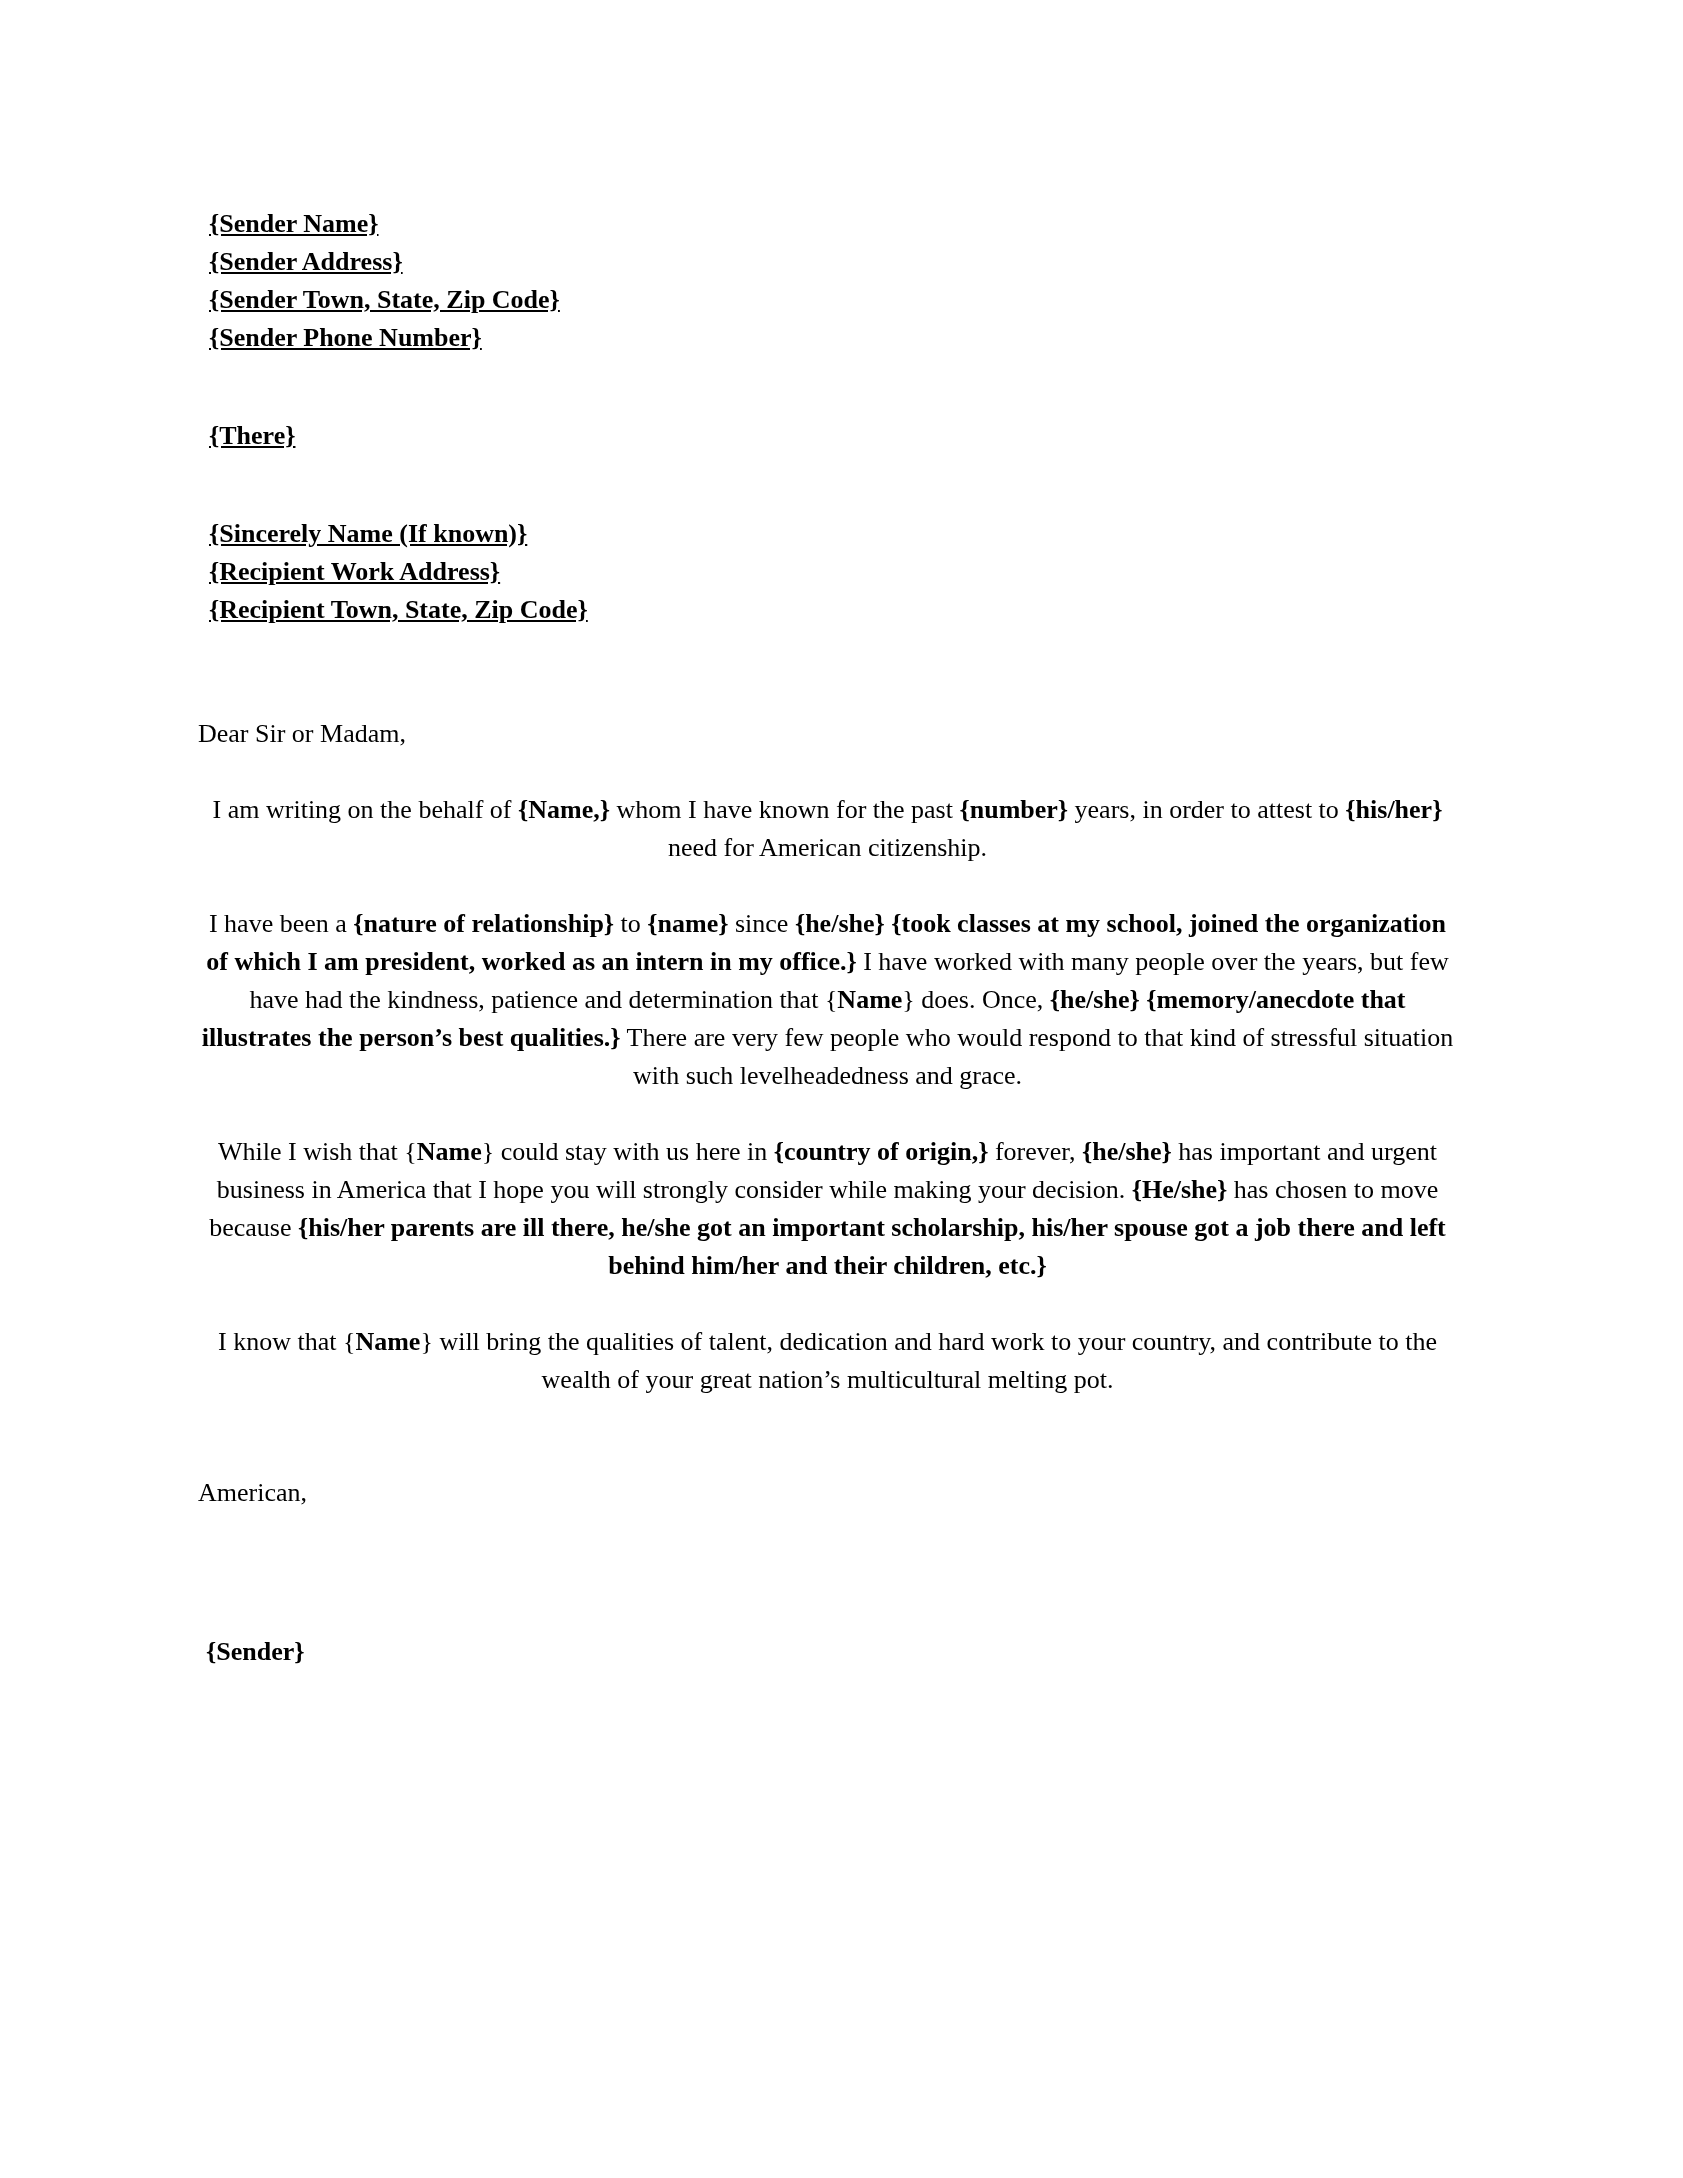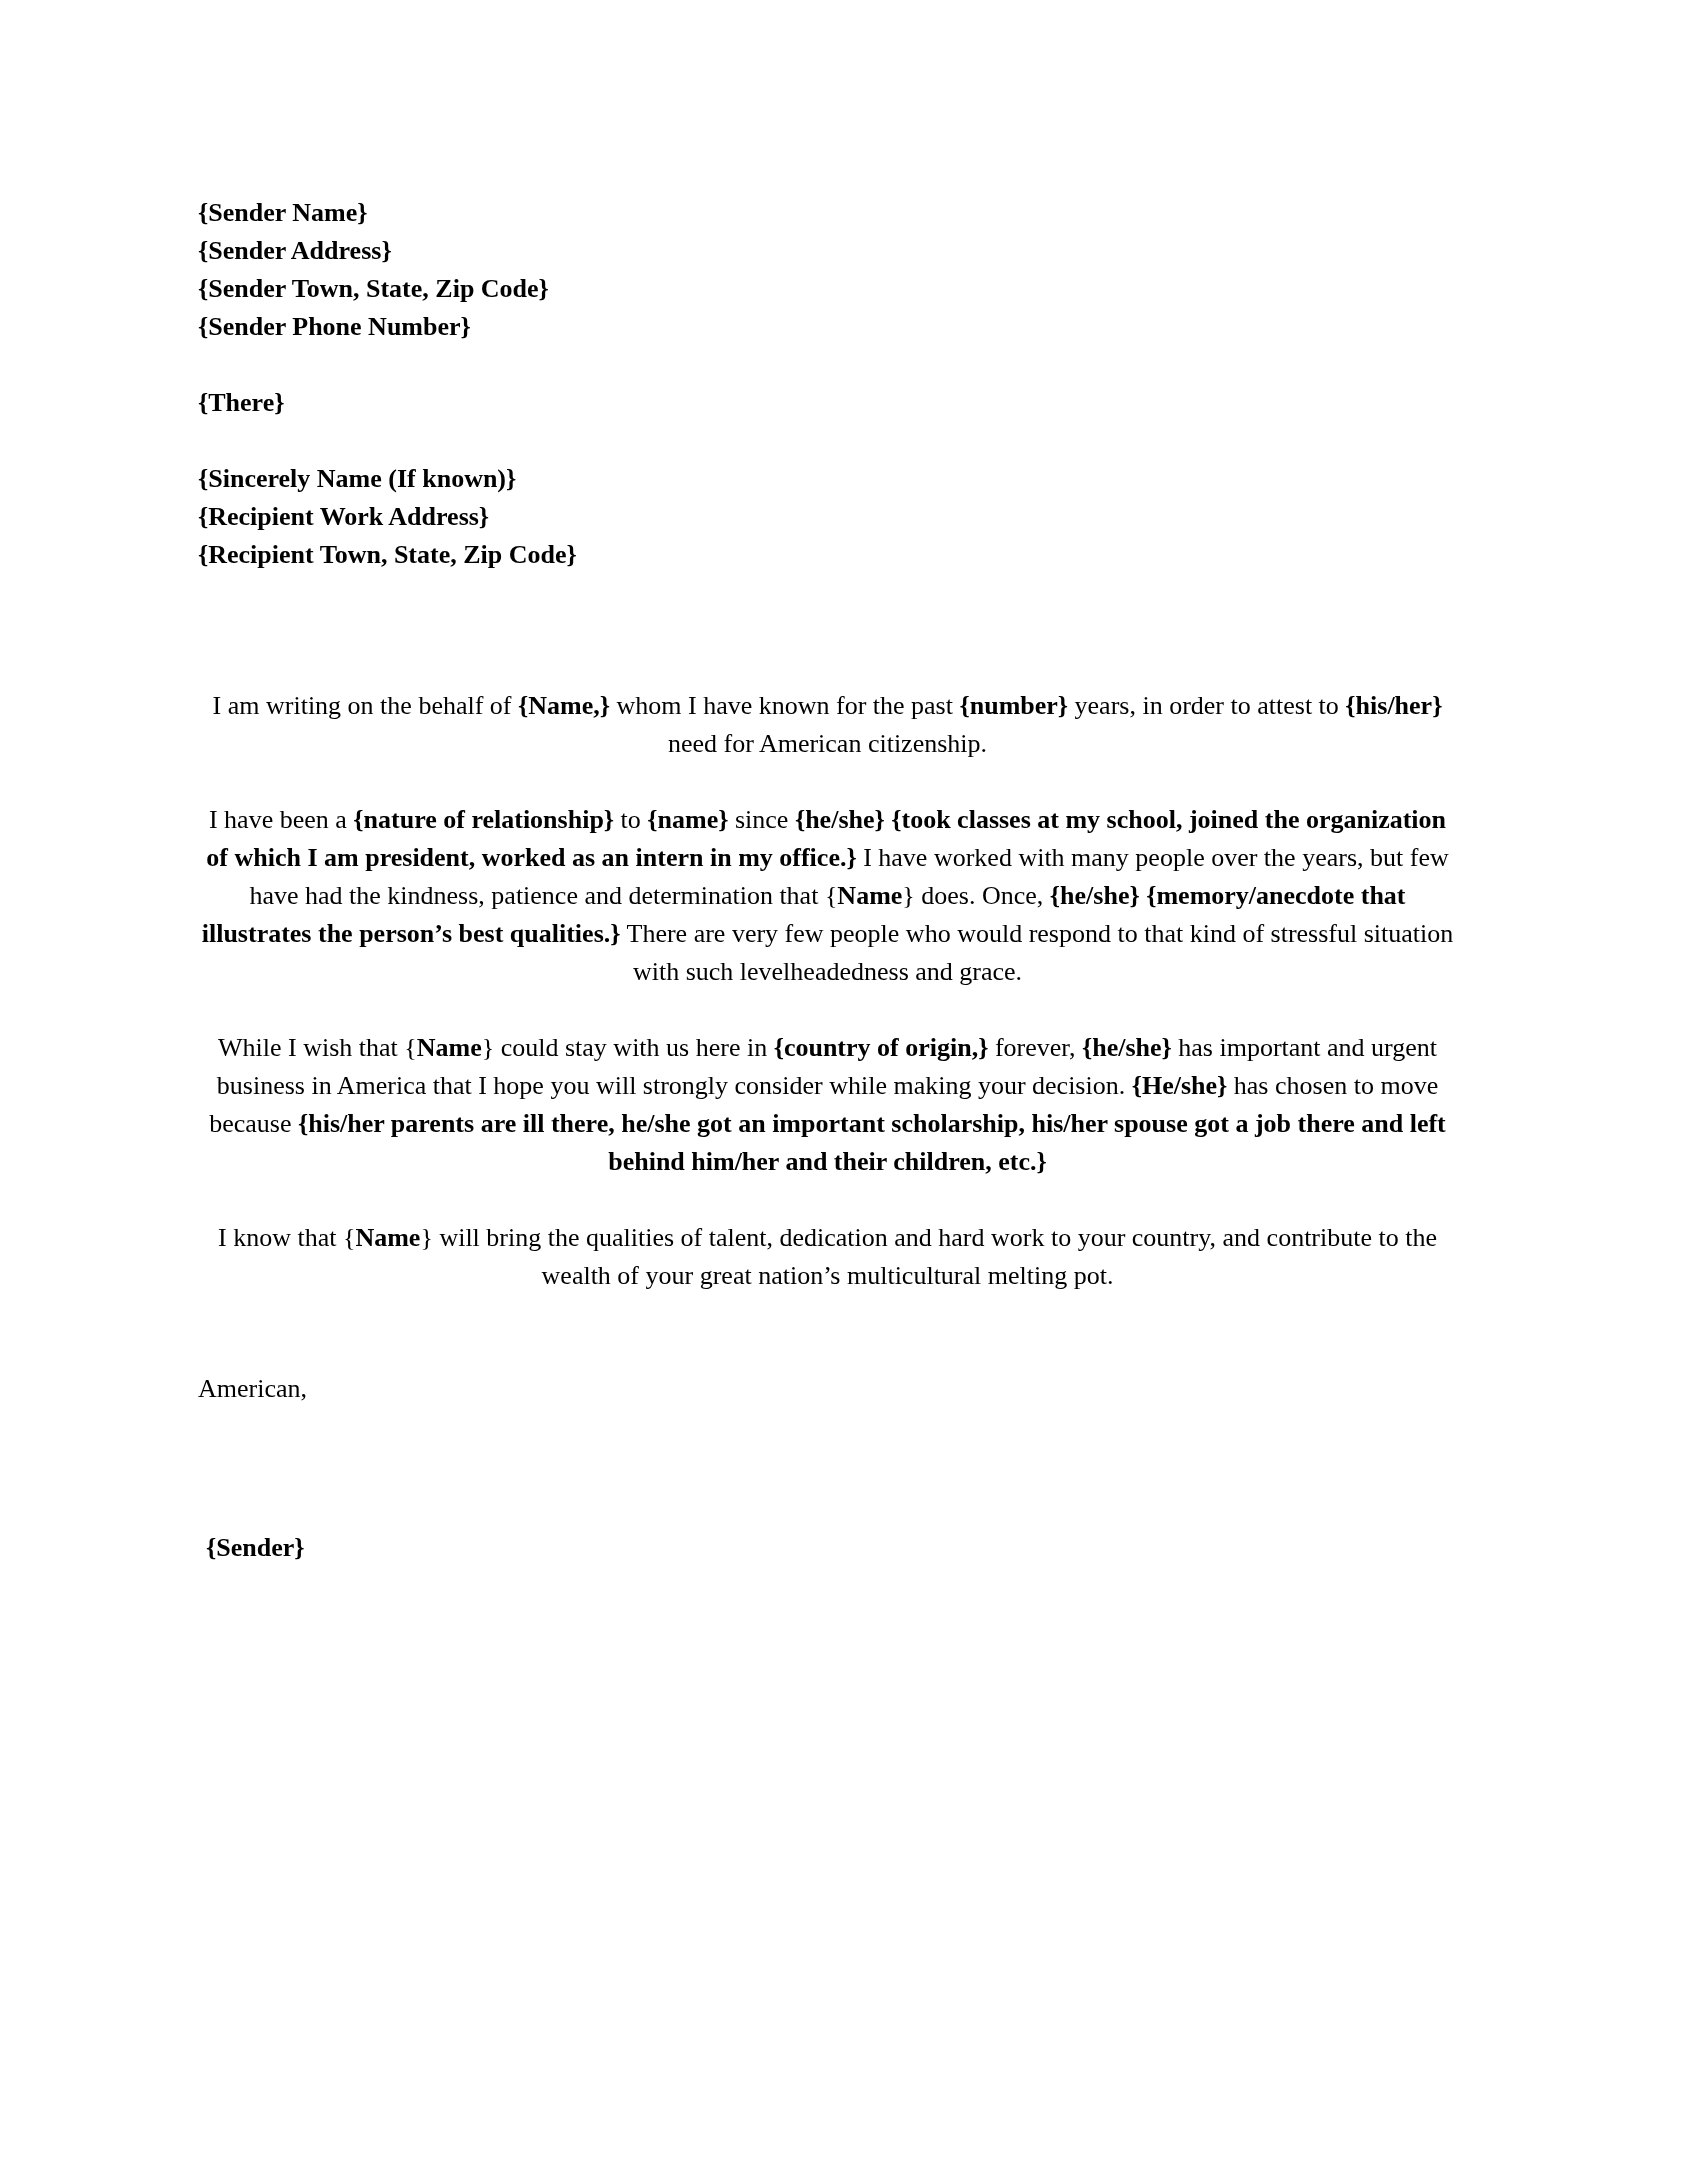--- a/index.html
+++ b/index.html
@@ -21,21 +21,22 @@
     left: 198px;
     top: 194px;
     width: 1259px;
     font-family: "Liberation Serif", "DejaVu Serif", serif;
     font-size: 26px;
     line-height: 38px;
     color: #000000;
     text-align: left;
   }
   .block {
-    margin: 0;
+    margin: 11px;
+    text-decoration: underline;
   }
   .addr-line {
     font-weight: bold;
     white-space: nowrap;
   }
   .gap-sm { height: 38px; }
   .gap-md { height: 38px; }
   .gap-lg { height: 75px; }
   .gap-xl { height: 113px; }
   .para {
@@ -70,20 +71,21 @@
     <div class="gap-sm"></div>
 
     <div class="block">
       <div class="addr-line">{Sincerely Name (If known)}</div>
       <div class="addr-line">{Recipient Work Address}</div>
       <div class="addr-line">{Recipient Town, State, Zip Code}</div>
     </div>
 
     <div class="gap-lg"></div>
 
+    <p class="salutation">Dear Sir or Madam,</p>
 
     <div class="gap-md"></div>
 
     <p class="para"><span>I am writing on the behalf of </span><b>{Name,}</b><span> whom I have known for the past </span><b>{number}</b><span> years, in order to attest to </span><b>{his/her}</b><span> need for American citizenship.</span></p>
 
     <div class="gap-md"></div>
 
     <p class="para"><span>I have been a </span><b>{nature of relationship}</b><span> to </span><b>{name}</b><span> since </span><b>{he/she}</b><span> </span><b>{took classes at my school, joined the organization of which I am president, worked as an intern in my office.}</b><span> I have worked with many people over the years, but few have had the kindness, patience and determination that </span><span class="n">{</span><b>Name</b><span class="n">}</span><span> does. Once, </span><b>{he/she}</b><span> </span><b>{memory/anecdote that illustrates the person’s best qualities.}</b><span> There are very few people who would respond to that kind of stressful situation with such levelheadedness and grace.</span></p>
 
     <div class="gap-md"></div>

